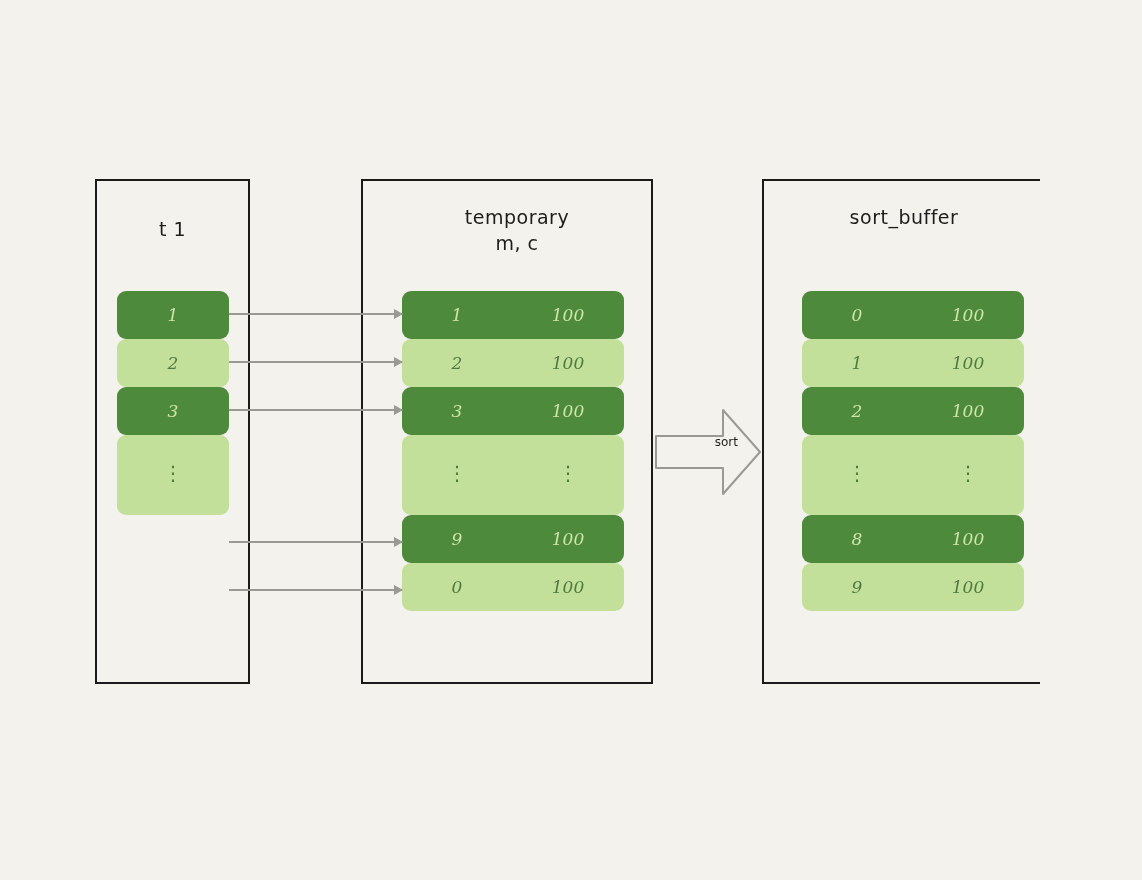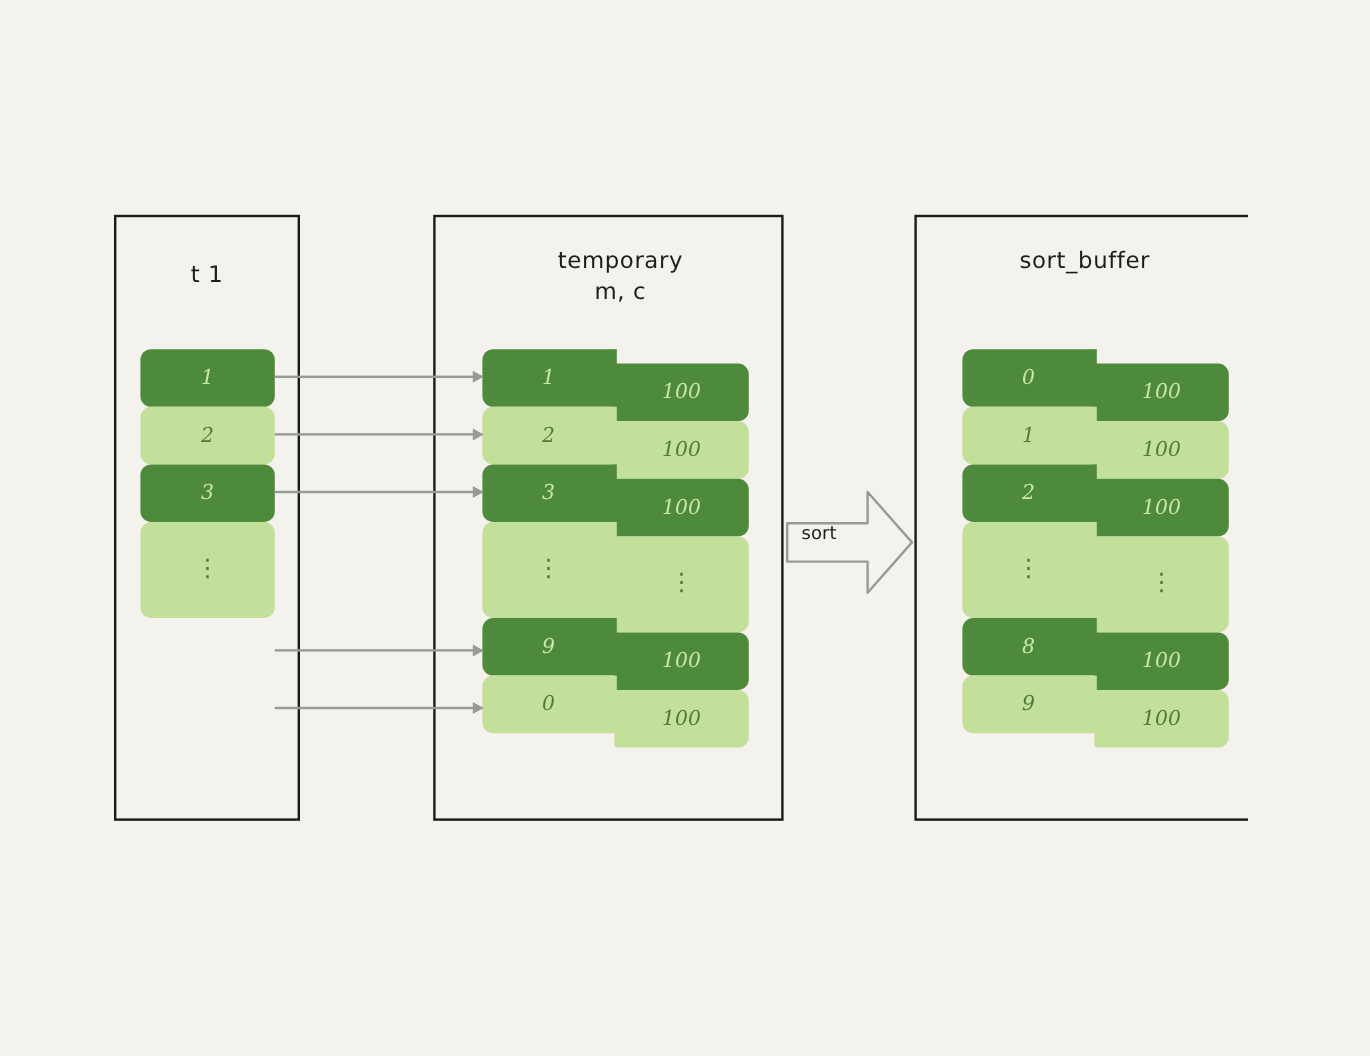--- a/index.html
+++ b/index.html
@@ -68,21 +68,21 @@
     align-items: center;
     justify-content: center;
     box-sizing: border-box;
     font-family: "DejaVu Serif", serif;
     font-style: italic;
     font-size: 17px;
     height: 100%;
   }
   .row.single .cell { width: 100%; border-radius: 9px; }
   .row.pair .cell.left  { width: 110px; border-radius: 9px 2px 2px 9px; }
-  .row.pair .cell.right { width: 112px; border-radius: 2px 9px 9px 2px; margin-top: 12px; }
+  .row.pair .cell.right { width: 112px; border-radius: 2px 9px 9px 2px; }
 
   .cell.dark  { background: #4e8a3c; color: #cde4ab; }
   .cell.light { background: #c3e09a; color: #4f7a3e; }
 
   
   .row.pair .cell.left::after {
     content: "";
     position: absolute;
     right: -2px;
     top: 50%;
@@ -126,23 +126,23 @@
     top: 408px;
     width: 106px;
     height: 88px;
   }
   #sort-arrow svg { display: block; }
   #sort-label {
     position: absolute;
     left: 668px;
     top: 435px;
     width: 70px;
-    text-align: left;
-    font-family: "DejaVu Sans", sans-serif;
-    font-size: 15px;
+    text-align: right;
+    font-family: "DejaVu Sans", sans-serif;
+    font-size: 12px;
     color: #1d1d1d;
   }
 </style>
 </head>
 <body>
 
 <div id="canvas">
 
   <div class="panel" id="panel-t1">
     <div class="panel-title" id="title-t1">t 1</div>

